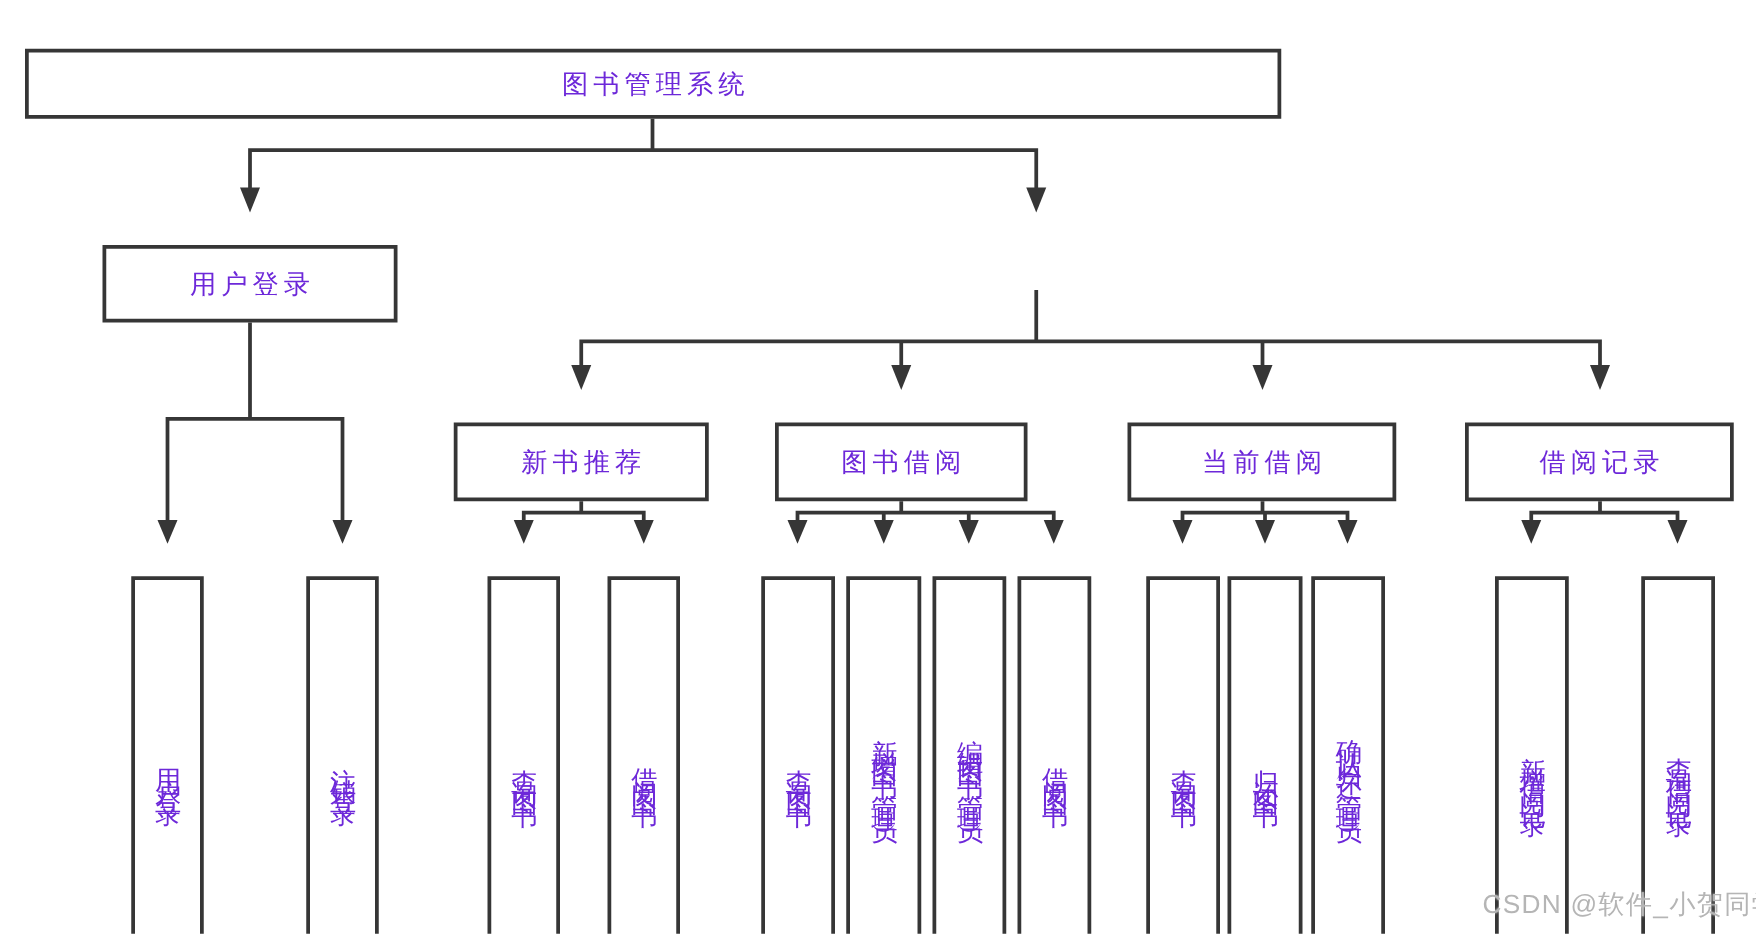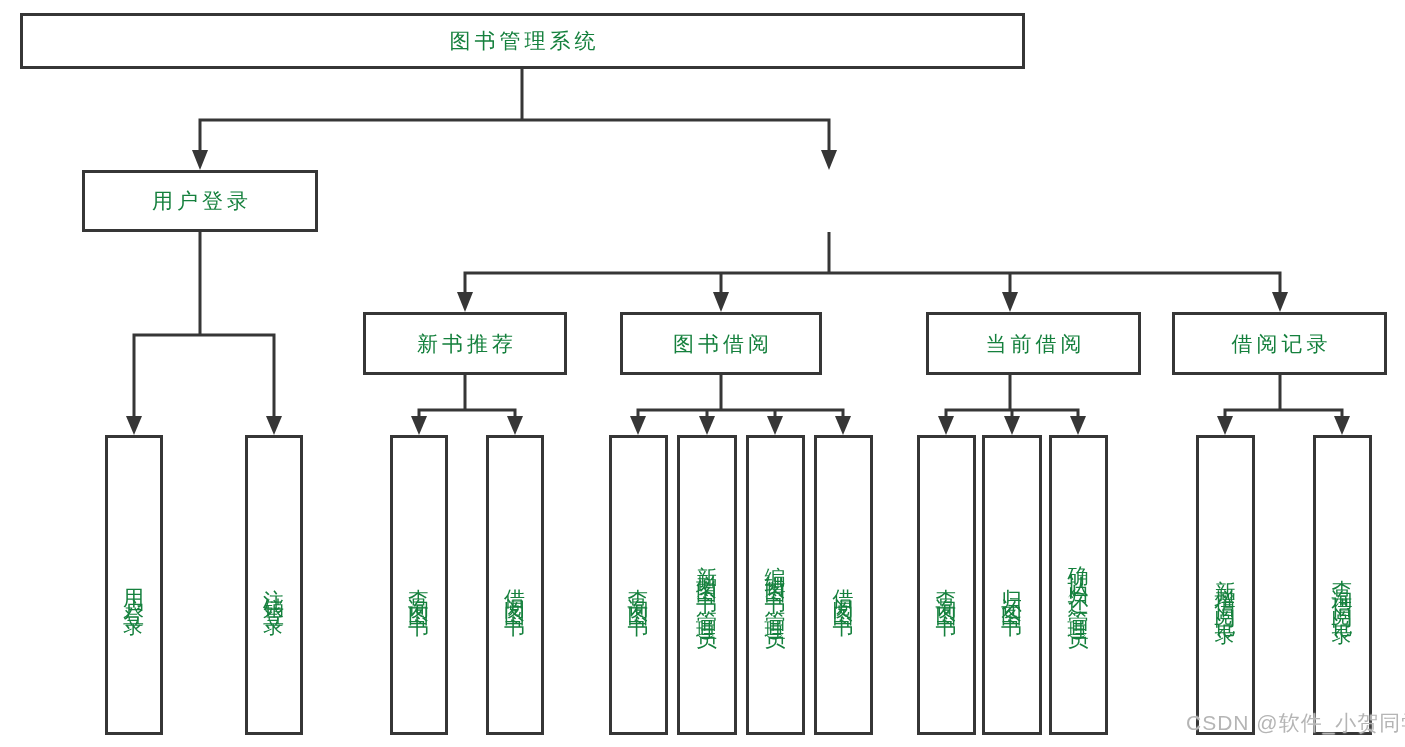--- a/index.html
+++ b/index.html
@@ -24,21 +24,22 @@
     pointer-events: none;
   }
   .node {
     position: absolute;
     box-sizing: border-box;
     border: 3px solid #363636;
     background: #ffffff;
     display: flex;
     align-items: center;
     justify-content: center;
-    color: #15803d;
+    color: #6d28d9;
+    margin-top: 26px;
   }
   .node.h span {
     font-size: 21px;
     letter-spacing: 4px;
     margin-right: -4px; 
     white-space: nowrap;
   }
   .node.v span {
     writing-mode: vertical-lr;
     text-orientation: mixed;
@@ -119,21 +120,21 @@
   <div class="node h" style="left:82px; top:170px; width:236px; height:62px;">
     <span>用户登录</span>
   </div>
 
   <div class="node h" style="left:363px; top:312px; width:204px; height:63px;">
     <span>新书推荐</span>
   </div>
   <div class="node h" style="left:620px; top:312px; width:202px; height:63px;">
     <span>图书借阅</span>
   </div>
-  <div class="node h" style="left:926px; top:312px; width:215px; height:63px;">
+  <div class="node h" style="left:902px; top:312px; width:215px; height:63px;">
     <span>当前借阅</span>
   </div>
   <div class="node h" style="left:1172px; top:312px; width:215px; height:63px;">
     <span>借阅记录</span>
   </div>
 
   <div class="node v" style="left:105px; top:435px; width:58px; height:300px;">
     <span>用户登录</span>
   </div>
   <div class="node v" style="left:245px; top:435px; width:58px; height:300px;">

